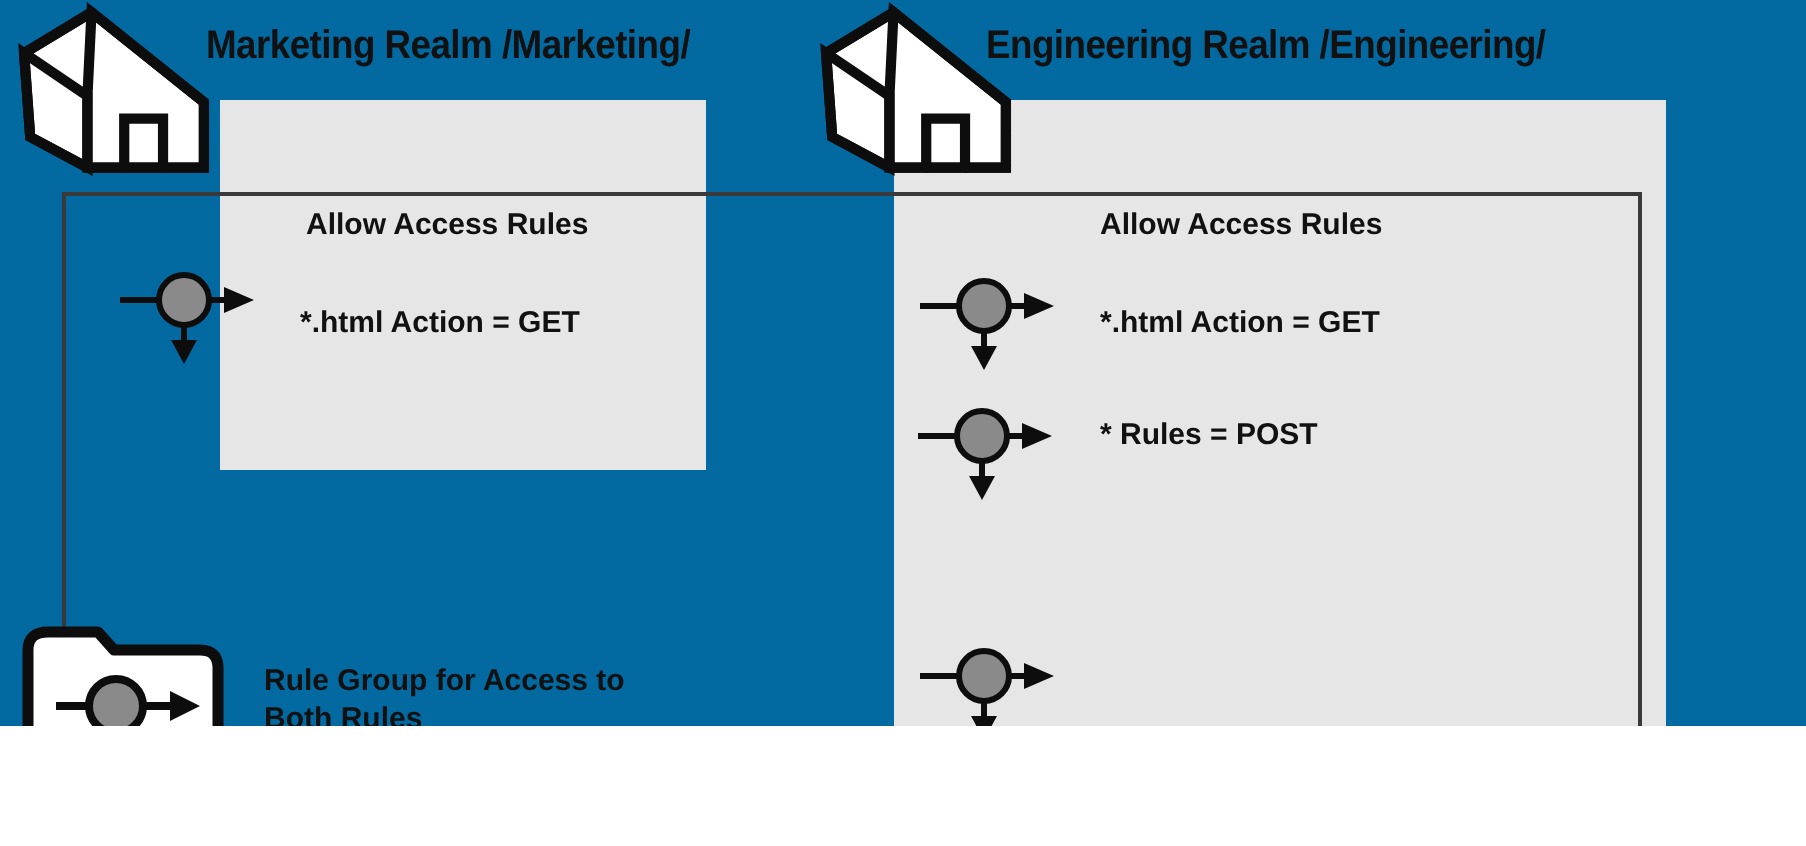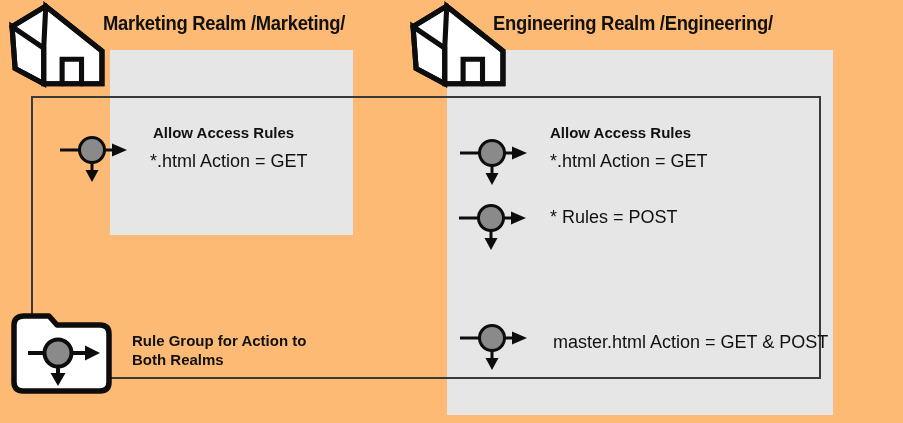--- a/index.html
+++ b/index.html
@@ -1,28 +1,28 @@
 <!DOCTYPE html>
 <html><head>
 <meta charset="utf-8">
 <style>
   html,body{margin:0;padding:0;background:#fff;}
   #stage{
-    position:relative;width:903px;height:423px;background:#fdba74;overflow:hidden;
+    position:relative;width:903px;height:363px;background:#0369a1;overflow:hidden;
     font-family:"Liberation Sans",sans-serif;color:#111;
   }
   .panel{position:absolute;background:#E6E6E6;}
   .boundary{position:absolute;border:2px solid #3A3A3A;box-sizing:border-box;background:transparent;}
   .abs{position:absolute;}
   .realm-title{
     position:absolute;font-size:20px;font-weight:bold;letter-spacing:-0.3px;
     white-space:nowrap;transform:scaleX(0.92);transform-origin:left center;line-height:24px;
   }
-  .rule-heading{position:absolute;font-size:15px;font-weight:bold;line-height:15px;white-space:nowrap;margin-top:20px;}
-  .rule-text{position:absolute;font-size:18px;font-weight:normal;line-height:15px;white-space:nowrap;}
+  .rule-heading{position:absolute;font-size:15px;font-weight:bold;line-height:15px;white-space:nowrap;}
+  .rule-text{position:absolute;font-size:15px;font-weight:bold;line-height:15px;white-space:nowrap;}
   .group-label{position:absolute;font-size:15px;font-weight:bold;line-height:19px;white-space:nowrap;}
   svg{display:block;overflow:visible;}
 </style>
 </head>
 <body>
 
 <div id="stage">
 
   <div class="panel" style="left:110px;top:50px;width:243px;height:185px;"></div>
   <div class="panel" style="left:447px;top:50px;width:386px;height:365px;"></div>
@@ -84,31 +84,30 @@
   <div class="rule-text" style="left:550px;top:210px;">* Rules = POST</div>
 
 
   <svg class="abs" style="left:460px;top:322px;" width="68" height="48" viewBox="0 0 68 48">
     <line x1="0" y1="16" x2="53" y2="16" stroke="#0D0D0D" stroke-width="3"></line>
     <polygon points="52,9.5 67,16 52,22.5" fill="#0D0D0D"></polygon>
     <circle cx="32" cy="16" r="12.5" fill="#8A8A8A" stroke="#0D0D0D" stroke-width="3"></circle>
     <line x1="32" y1="28.5" x2="32" y2="37" stroke="#0D0D0D" stroke-width="3"></line>
     <polygon points="25.5,36 38.5,36 32,48" fill="#0D0D0D"></polygon>
   </svg>
-  <div class="rule-text" style="left:553px;top:335px;">master.html Action = GET &amp; POST</div>
 
   <svg class="abs" style="left:10px;top:312px;" width="104" height="84" viewBox="0 0 104 84">
     <path d="M14,4 H39 L47,13 H90 Q99,13 99,22 V70 Q99,79 90,79 H13 Q4,79 4,70 V13 Q4,4 14,4 Z" fill="#ffffff" stroke="#0D0D0D" stroke-width="5.5" stroke-linejoin="round"></path>
     <g>
       <line x1="18" y1="41" x2="77" y2="41" stroke="#0D0D0D" stroke-width="4"></line>
       <polygon points="75,33.5 90,41 75,48.5" fill="#0D0D0D"></polygon>
       <circle cx="48" cy="41" r="13.5" fill="#8A8A8A" stroke="#0D0D0D" stroke-width="4"></circle>
       <line x1="48" y1="54.5" x2="48" y2="62" stroke="#0D0D0D" stroke-width="4"></line>
       <polygon points="40.5,61 55.5,61 48,74" fill="#0D0D0D"></polygon>
     </g>
   </svg>
 
   <div class="group-label" style="left:132px;top:331px;">
-    <div>Rule Group for Action to</div>
-    <div>Both Realms</div>
+    <div>Rule Group for Access to</div>
+    <div>Both Rules</div>
   </div>
 
 </div>
 
 </body></html>

